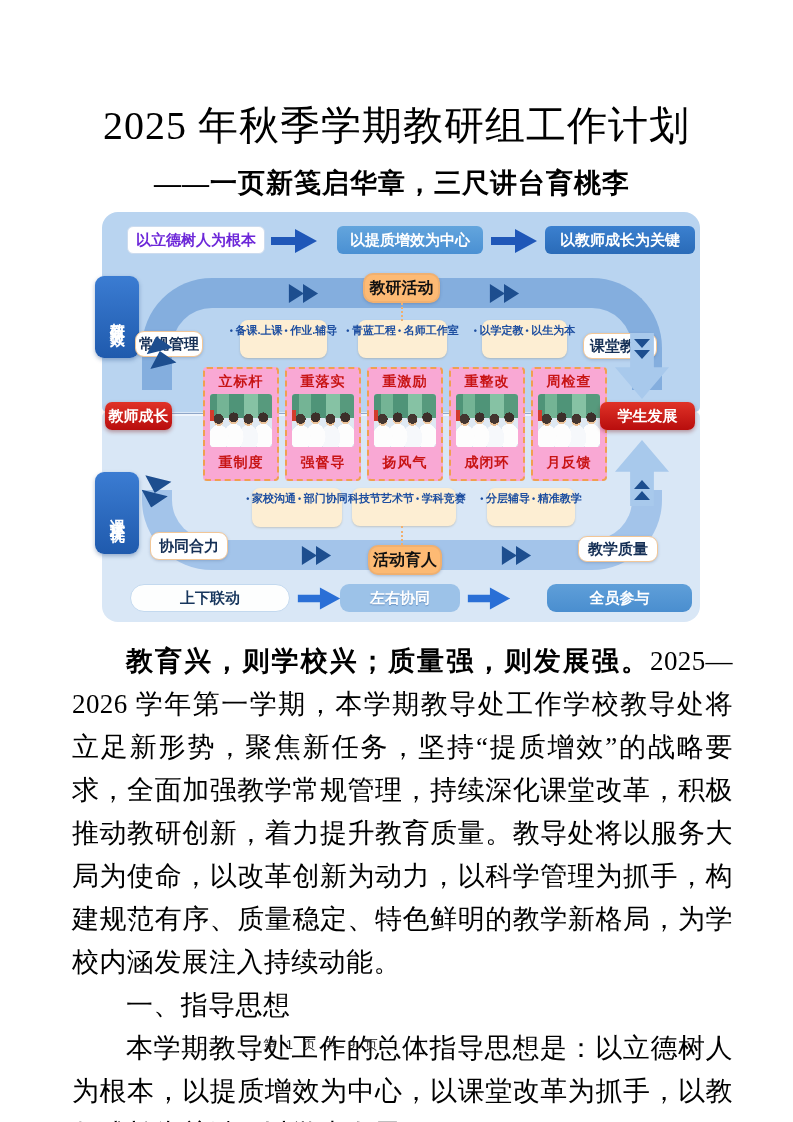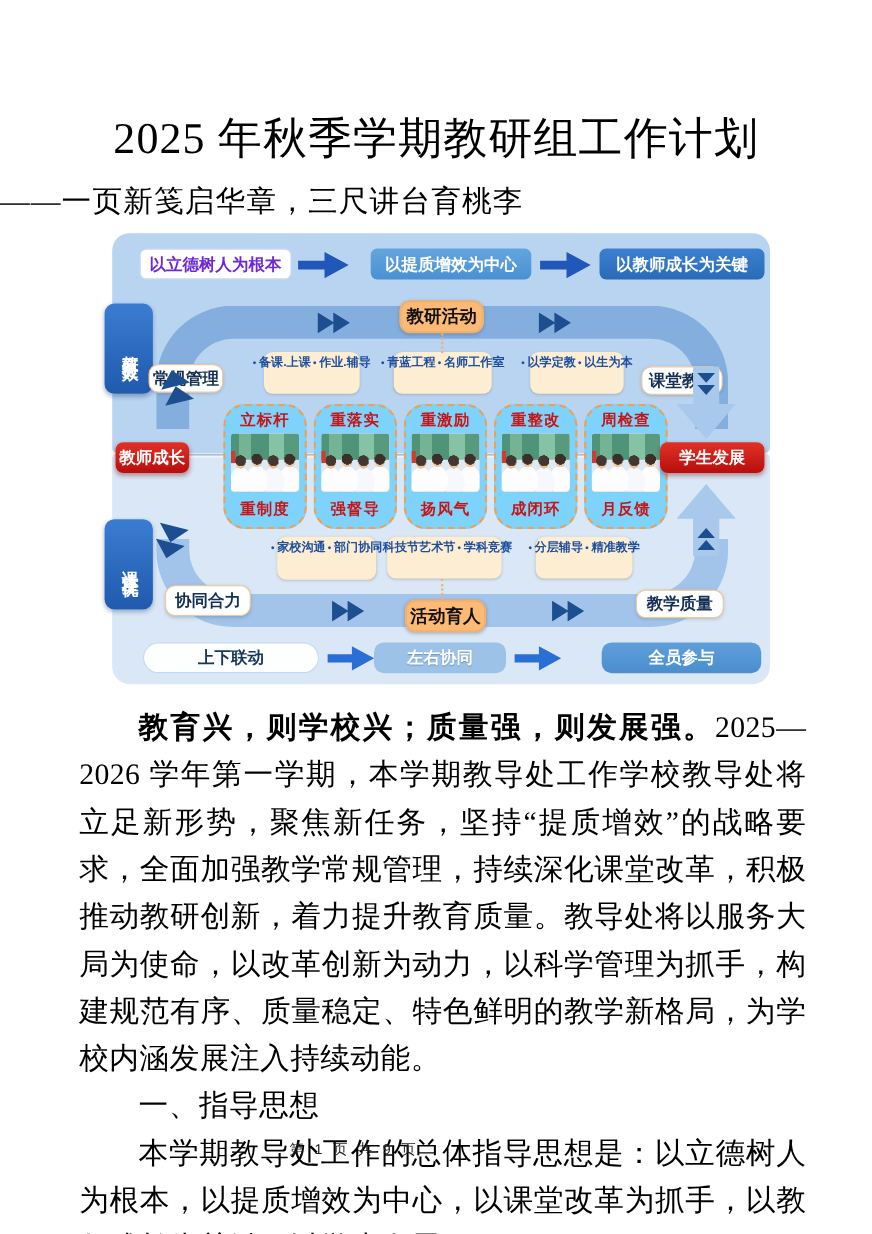--- a/index.html
+++ b/index.html
@@ -7,22 +7,22 @@
   body {
     width:793px; height:1122px; position:relative; overflow:hidden;
     font-family:"Liberation Serif", serif; color:#000;
   }
   
   .doc-title {
     position:absolute; left:0; top:98px; width:793px; text-align:center;
     font-size:40px; font-weight:500; letter-spacing:1px;
   }
   .doc-subtitle {
-    position:absolute; left:0; top:165px; width:784px; 
-    font-size:27px; font-weight:400; letter-spacing:1px;
+    position:absolute; left:0; top:165px; width:784px; text-align:center;
+    font-size:27px; font-weight:700; letter-spacing:1px;
   }
   .body-text {
     position:absolute; left:72px; top:640px; width:661px;
     font-size:27px; line-height:43px; text-align:justify; letter-spacing:0.4px;
   }
   .body-text p { text-indent:2em; }
   .body-text .lead-bold { font-weight:700; }
   .section-heading { text-indent:2em; font-weight:500; }
   .page-footer {
     position:absolute; left:0; top:1036px; width:644px; text-align:center;
@@ -86,22 +86,22 @@
   .cream-line::before { content:"•  "; font-size:9px; }
   .pill {
     position:absolute; height:28px; border-radius:7px;
     background:linear-gradient(180deg,#e03227,#b80d0d);
     color:#fff; font-weight:700; font-size:15px;
     display:flex; align-items:center; justify-content:center;
     box-shadow:0 2px 4px rgba(120,20,20,.4); z-index:6;
   }
   .link-line { position:absolute; left:8px; top:201px; width:582px; height:3px; background:#eef4fb; z-index:2; border-top:1px solid #8fa6c8; }
   .card {
-    position:absolute; top:155px; width:76px; height:114px; background:#7dd3fc;
-    border:2px dashed #f0a050; border-radius:20px; z-index:4; padding-top:3px;
+    position:absolute; top:155px; width:76px; height:114px; background:#f9a8d4;
+    border:2px dashed #f0a050; border-radius:4px; z-index:4; padding-top:3px;
   }
   .card .t-label, .card .b-label {
     text-align:center; font-weight:700; font-size:14px; color:#c81414; letter-spacing:1px;
   }
   .card .t-label { margin-top:1px; } .card .b-label { position:absolute; left:0; right:0; bottom:7px; }
   .photo { position:absolute; left:5px; right:5px; top:25px; height:53px; border-radius:3px; overflow:hidden; background:#dfe9f3; }
   .photo .board { position:absolute; left:0; right:0; top:0; height:46%;
     background:linear-gradient(90deg,#4f9478 0 12%,#74b495 12% 30%,#4f9478 30% 55%,#86c2a4 55% 78%,#579a7d 78%); }
   .photo .kids { position:absolute; left:0; right:0; bottom:0; height:70%; background:
     radial-gradient(circle 5px at 14% 24%, #443630 98%, transparent),

